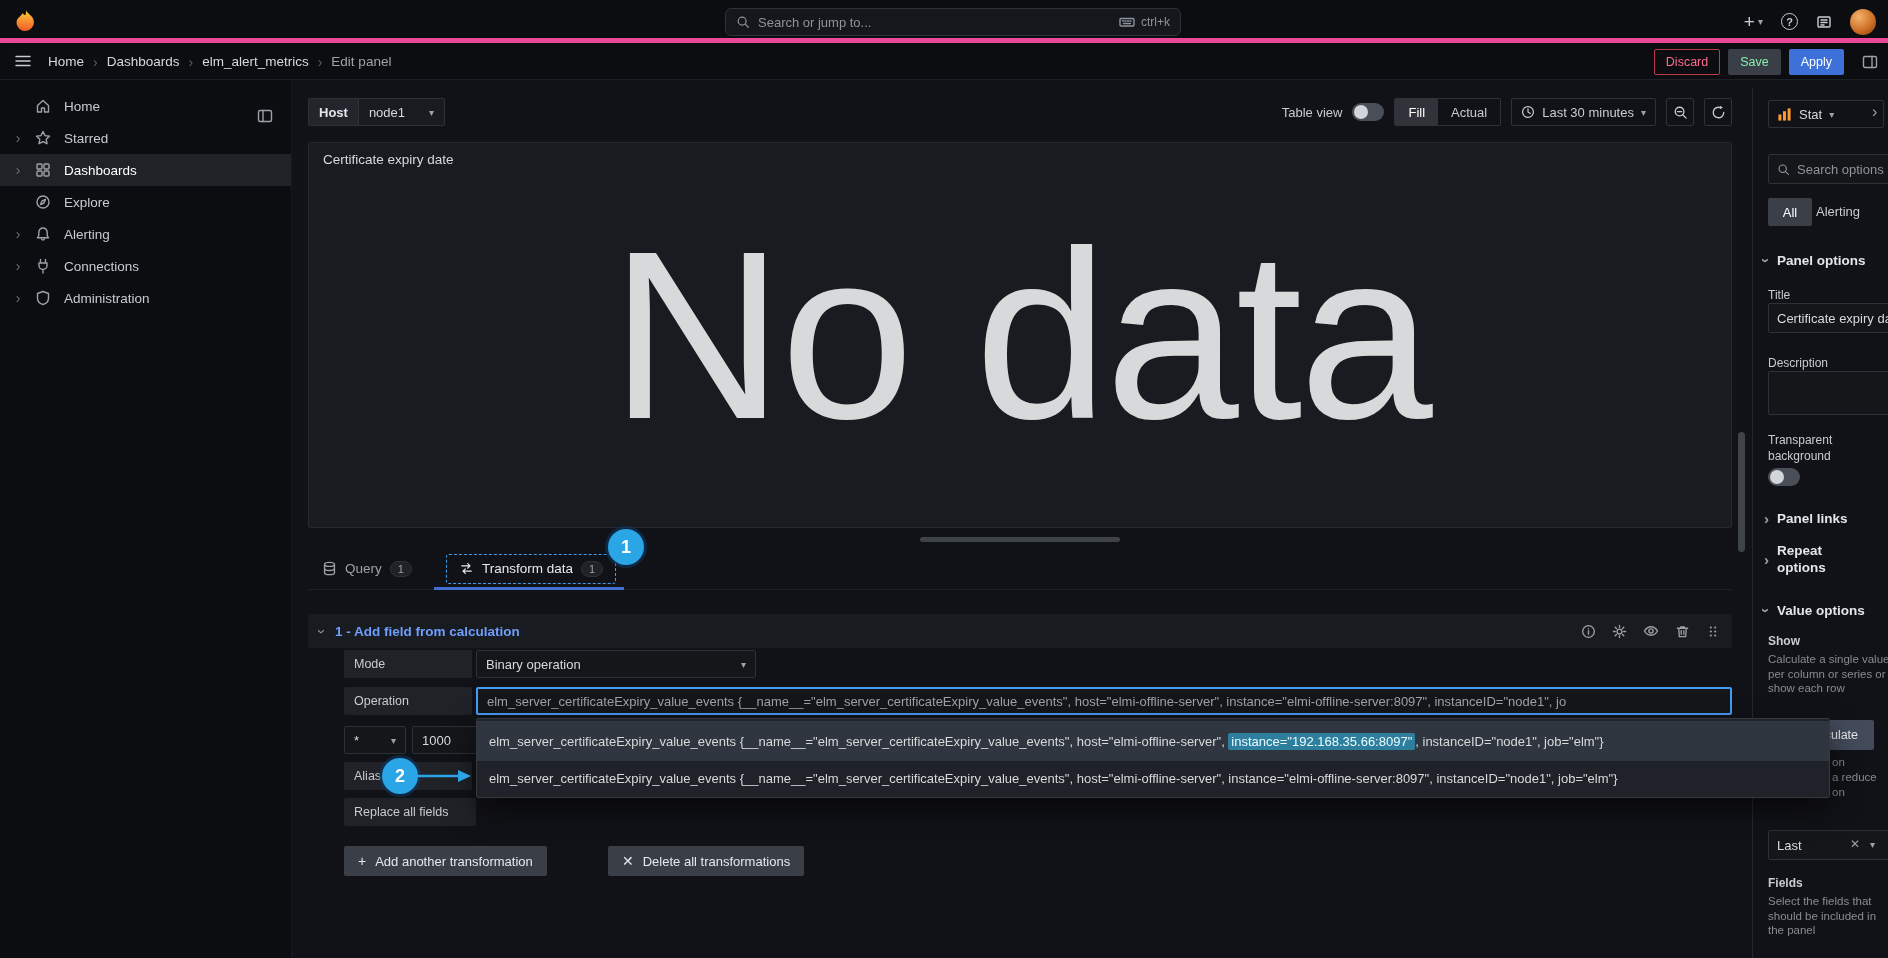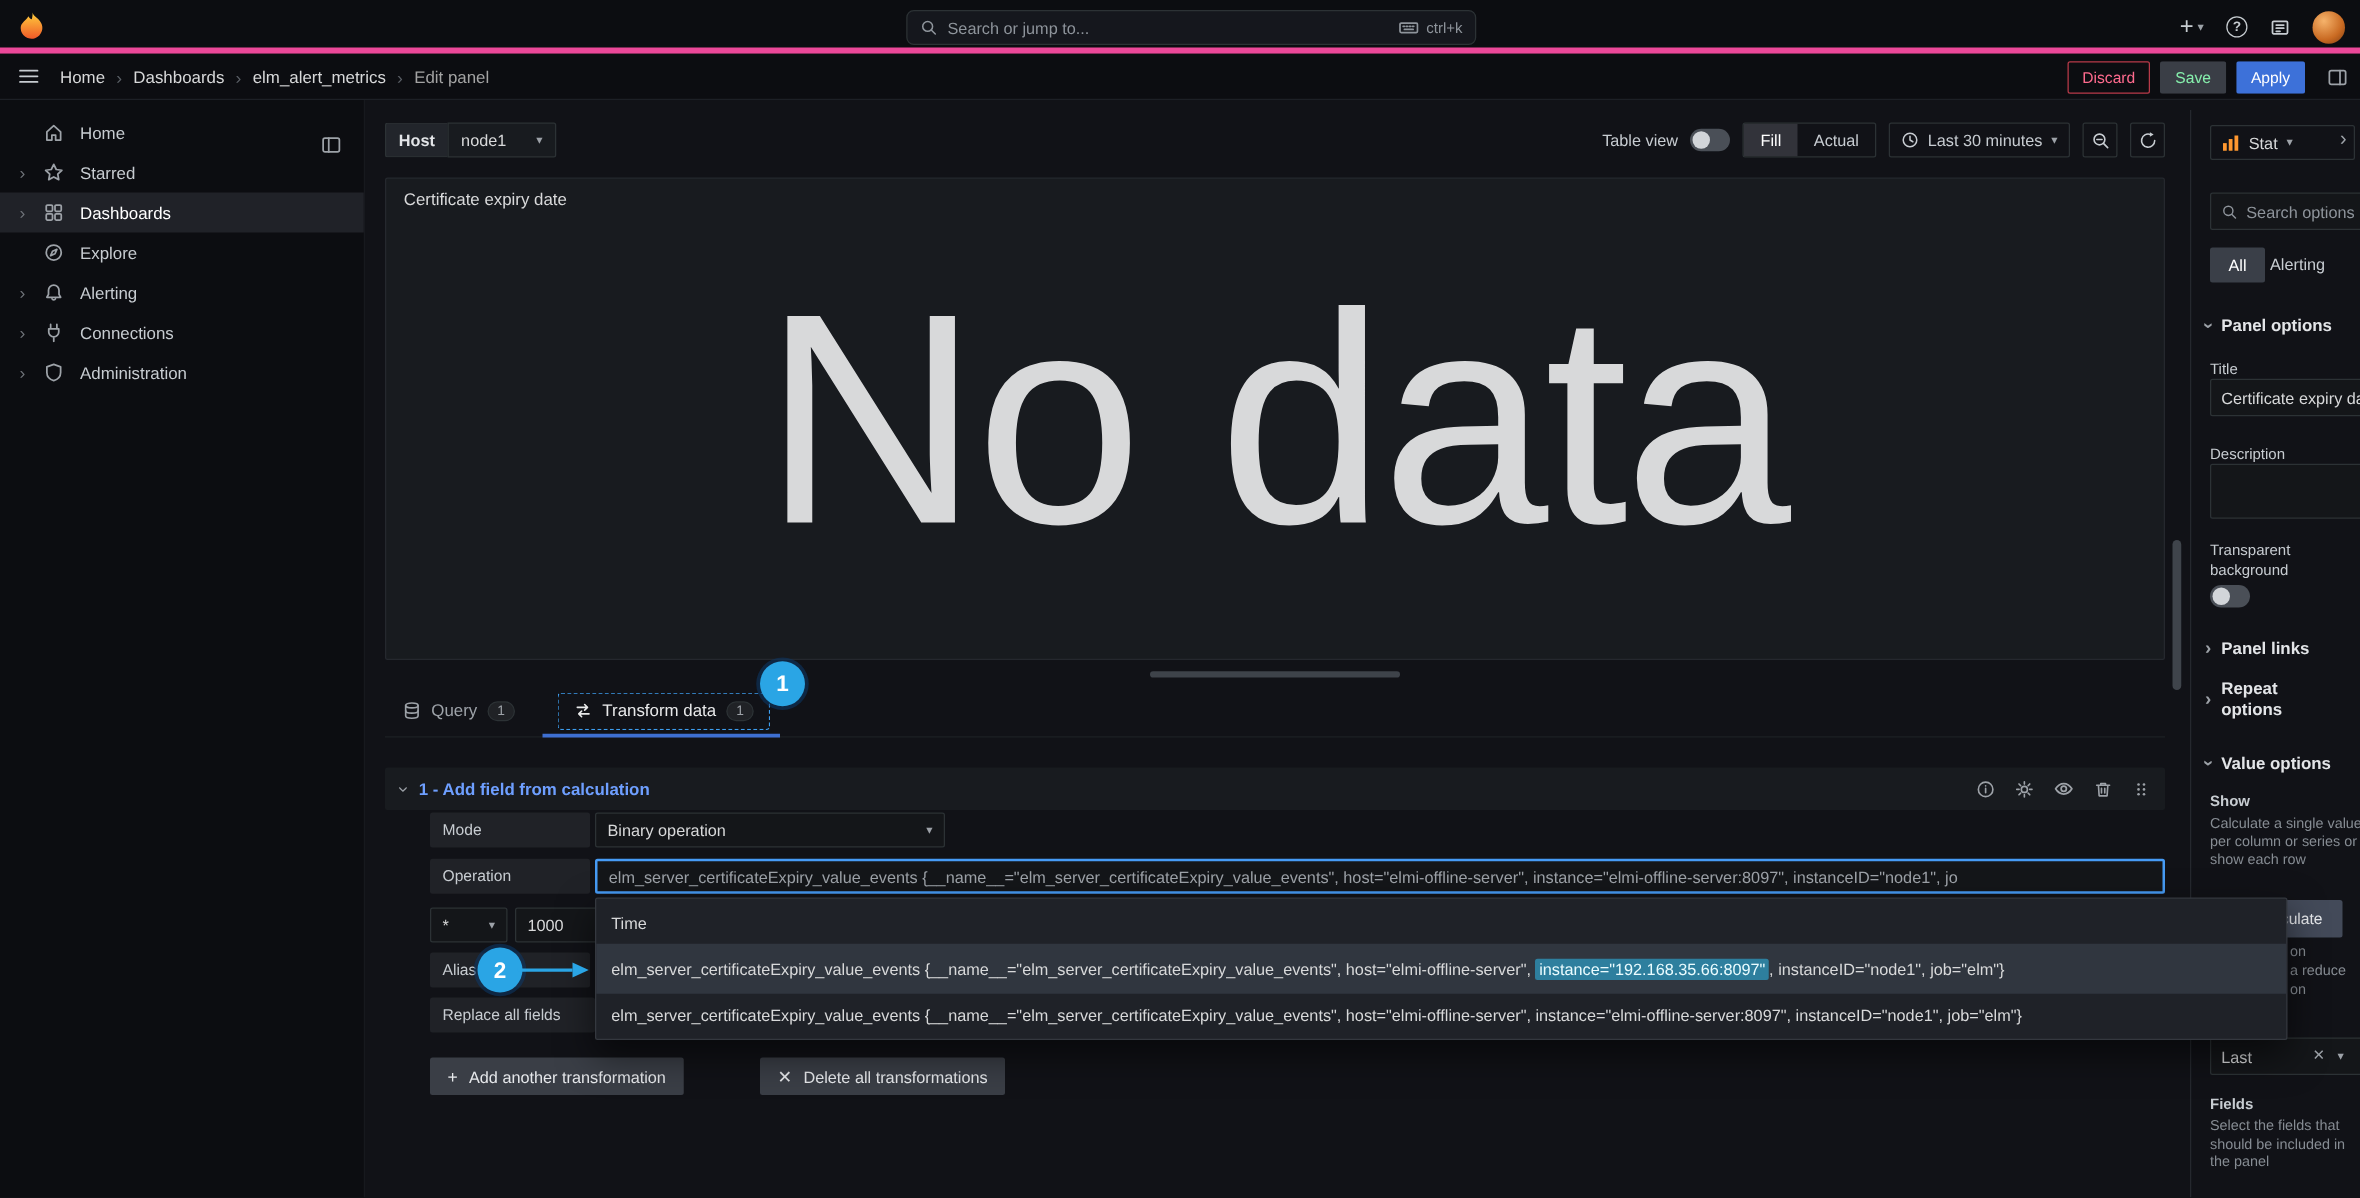--- a/index.html
+++ b/index.html
@@ -463,21 +463,20 @@
     <span class="cd">▾</span>
   </span>
   <span class="ctrl" style="left:412px; top:726px; width:84px;">
     <span>1000</span>
   </span>
 
   <span class="chip" style="left:344px; top:762px;">Alias</span>
   <span class="chip" style="left:344px; top:798px; width:132px;">Replace all fields</span>
 
   <div class="menu">
-    <div class="mi">Time</div>
     <div class="mi hl">
       <span><span>elm_server_certificateExpiry_value_events {__name__="elm_server_certificateExpiry_value_events", host="elmi-offline-server", </span><span class="mark">instance="192.168.35.66:8097"</span><span>, instanceID="node1", job="elm"}</span></span>
     </div>
     <div class="mi">elm_server_certificateExpiry_value_events {__name__="elm_server_certificateExpiry_value_events", host="elmi-offline-server", instance="elmi-offline-server:8097", instanceID="node1", job="elm"}</div>
   </div>
 
   <div class="anno" style="left:382px; top:758px;">2</div>
   <svg class="anno-arrow" width="58" height="16" viewBox="0 0 58 16">
     <line x1="0" y1="8" x2="44" y2="8" stroke="#2aa5e5" stroke-width="2.6"></line>
     <polygon points="44,2 57,8 44,14" fill="#2aa5e5"></polygon>

